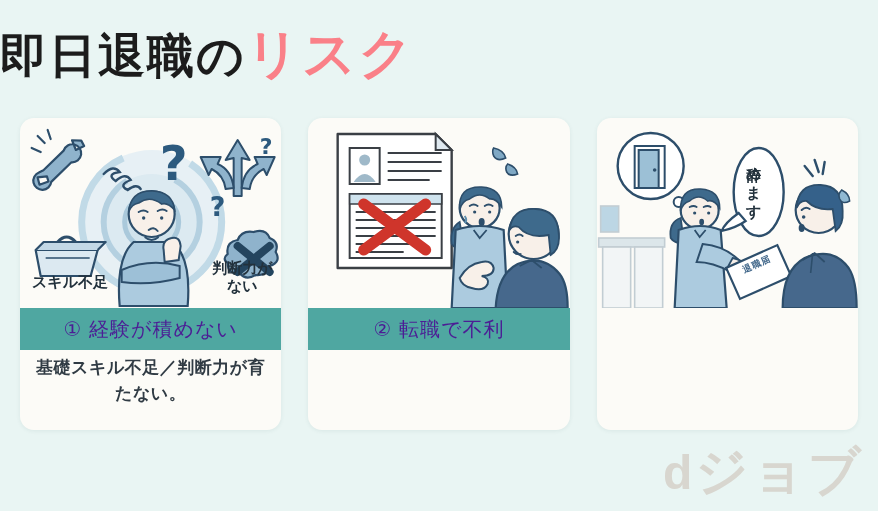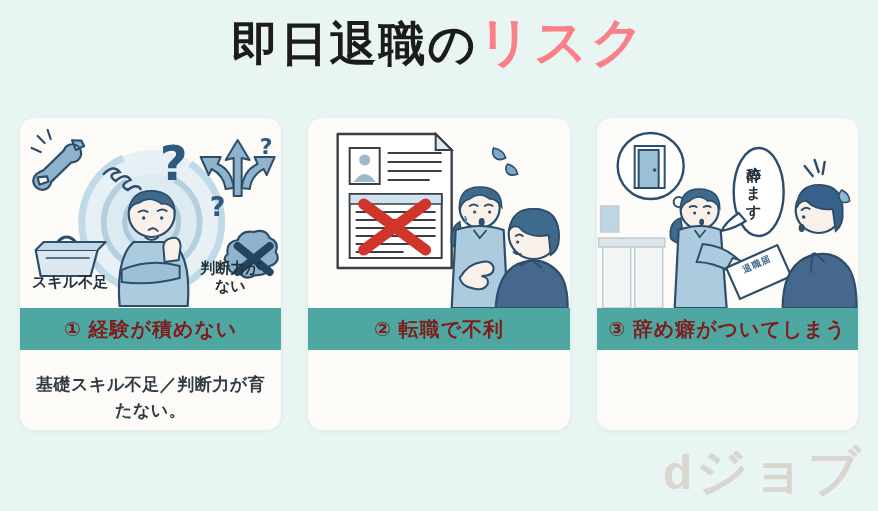--- a/index.html
+++ b/index.html
@@ -14,22 +14,21 @@
     --watermark:#d8d6cf;
   }
   *{margin:0;padding:0;box-sizing:border-box;}
   html,body{width:878px;height:511px;overflow:hidden;}
   body{
     background:var(--background);
     font-family:"Liberation Sans","DejaVu Sans",sans-serif;
     position:relative;
   }
   .title{
-    text-align:center;
-    margin-top:12px;
+    margin-top:24px;
     font-weight:bold;
     letter-spacing:2px;
     line-height:1.15;
     white-space:nowrap;
   }
   .title .t-black{font-size:47px;color:var(--ink);}
   .title .t-pink{font-size:53px;color:var(--accent_pink);}
   .cards{
     position:absolute;
     left:20px;right:20px;top:118px;
@@ -48,50 +47,50 @@
   }
   .illus{
     position:relative;
     height:190px;
     flex:0 0 190px;
   }
   .illus svg{position:absolute;inset:0;width:100%;height:100%;}
   .banner{
     flex:0 0 42px;
     background:var(--banner);
-    color:#7f1d1d;
+    color:#4c1d95;
     font-size:20px;
-    font-weight:bold;
+    font-weight:normal;
     display:flex;
     align-items:center;
     justify-content:center;
     letter-spacing:1px;
     white-space:nowrap;
     text-align:right;
   }
   .card-body{
     flex:1;
-    padding:22px 11px 0;
+    padding:5px 11px 0;
     font-size:17px;
     font-weight:bold;
     color:var(--body_text);
     text-align:center;
     line-height:1.55;
     letter-spacing:.5px;
   }
   .illus-label{
     position:absolute;
     font-size:15px;
     font-weight:bold;
     color:#22313c;
     line-height:1.25;
     text-align:center;
   }
   .label-left{left:12px;bottom:16px;}
-  .label-right{right:16px;bottom:12px;width:70px;}
+  .label-right{right:4px;bottom:12px;width:70px;}
   .speech-text{
     position:absolute;
     left:147px;top:36px;
     height:78px;
     writing-mode:vertical-rl;
     font-size:15px;
     font-weight:bold;
     color:#22313c;
     letter-spacing:2px;
   }
@@ -323,21 +322,20 @@
           <ellipse cx="203" cy="110" rx="3" ry="4" fill="#2d4e6b"></ellipse>
           <path d="M243 72 q8 4 8 11 q-7 4 -10 -2 q-2 -5 2 -9 Z" fill="#8fb8d2" stroke="#2d4e6b" stroke-width="1.5"></path>
           <path d="M184 190 q0 -38 22 -50 q28 -12 44 10 q8 12 8 40 Z" fill="#46688c" stroke="#2d4e6b" stroke-width="2.2"></path>
           <path d="M204 142 l12 -7 l10 9" fill="none" stroke="#2d4e6b" stroke-width="1.8"></path>
           <path d="M214 135 l-2 20" fill="none" stroke="#2d4e6b" stroke-width="1.6"></path>
         </g>
       </svg>
       <div class="speech-text">辞めます</div>
       <div class="envelope-text">退職届</div>
     </div>
-    <div class="banner">③ 辞め癖がついてしまう</div>
   </div>
 
 </div>
 
 <div class="watermark">
   <span class="wm-d">d</span>
   <span class="wm-rest">ジョブ</span>
 </div>
 
 </body></html>

